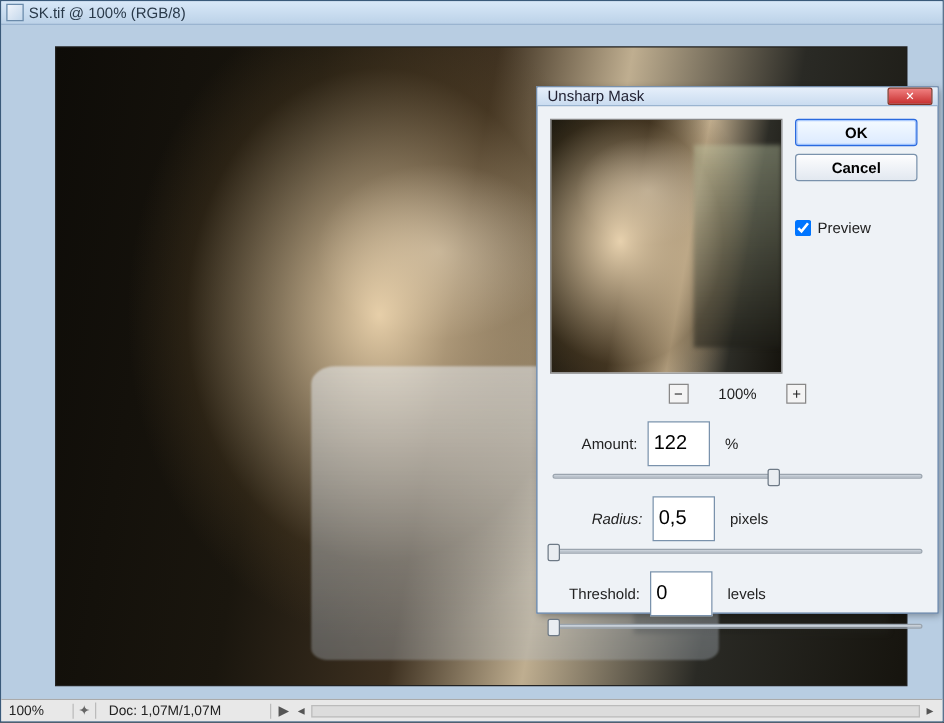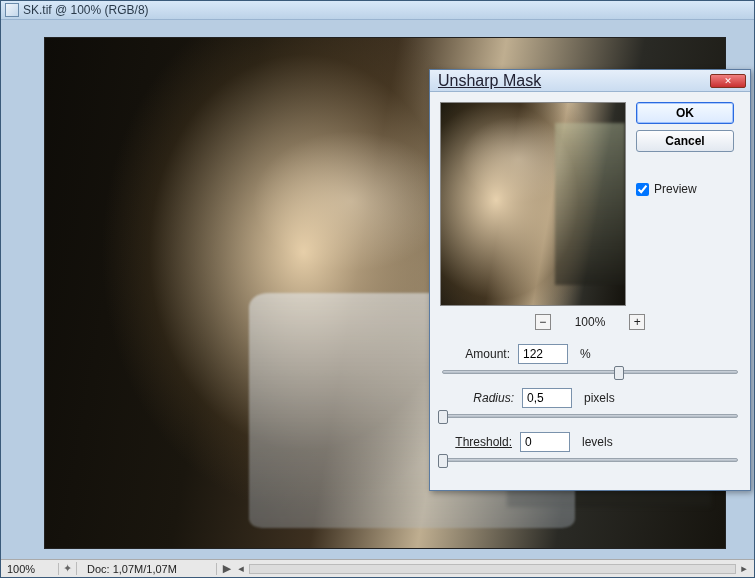--- a/index.html
+++ b/index.html
@@ -115,21 +115,21 @@
     box-shadow: 2px 2px 6px rgba(0,0,0,0.35);
     display: flex; flex-direction: column;
   }
   .dialog-titlebar {
     height: 22px;
     background: linear-gradient(#e6effa,#cadcf0);
     border-bottom: 1px solid #9ab4d0;
     display:flex; align-items:center;
     padding: 0 4px;
   }
-  .dialog-title { flex:1; font-size:16px; color:#223; padding-left:4px;text-decoration:underline;}
+  .dialog-title { flex:1; font-size:12px; color:#223; padding-left:4px;}
   .dialog-close {
     width: 36px; height: 14px;
     background: linear-gradient(#f08080,#c83030);
     border: 1px solid #803020;
     border-radius: 2px;
     color:#fff; font-size:9px;
     display:flex; align-items:center; justify-content:center;
     cursor:pointer;
   }
   .dialog-body {
@@ -196,26 +196,26 @@
     cursor:pointer;
   }
   .controls { display:flex; flex-direction:column; gap:4px; }
   .row {
     display:flex; align-items:center;
     gap:8px; font-size:12px; color:#222;
   }
   .row label { text-align:right; }
   .lbl-amount { width:70px; }
   .lbl-radius { width:74px;font-style:italic; }
-  .lbl-thresh { width:72px;text-decoration:underline; }
+  .lbl-thresh { width:72px; }
   .num-input {
-    width:50px; height:20px;
+    width:50px; height:36px;
     border:1px solid #7a92ac;
     background:#fff; padding:1px 4px;
-    font-size:12px;
+    font-size:16px;
   }
   .unit { margin-left:4px; }
   .slider-wrap {
     display:flex; align-items:center;
     padding: 2px 2px 10px 2px;
   }
   .slider {
     flex:1; height:4px;
     background: linear-gradient(#cfd6de,#aeb8c2);
     border:1px solid #9aa4ae;

